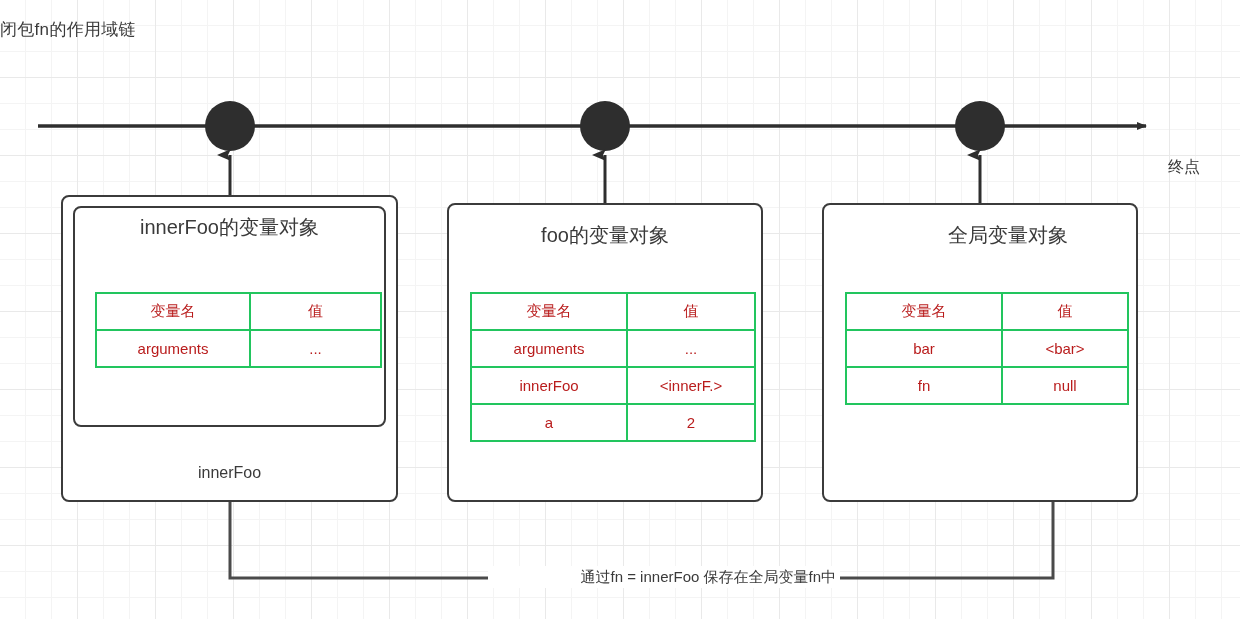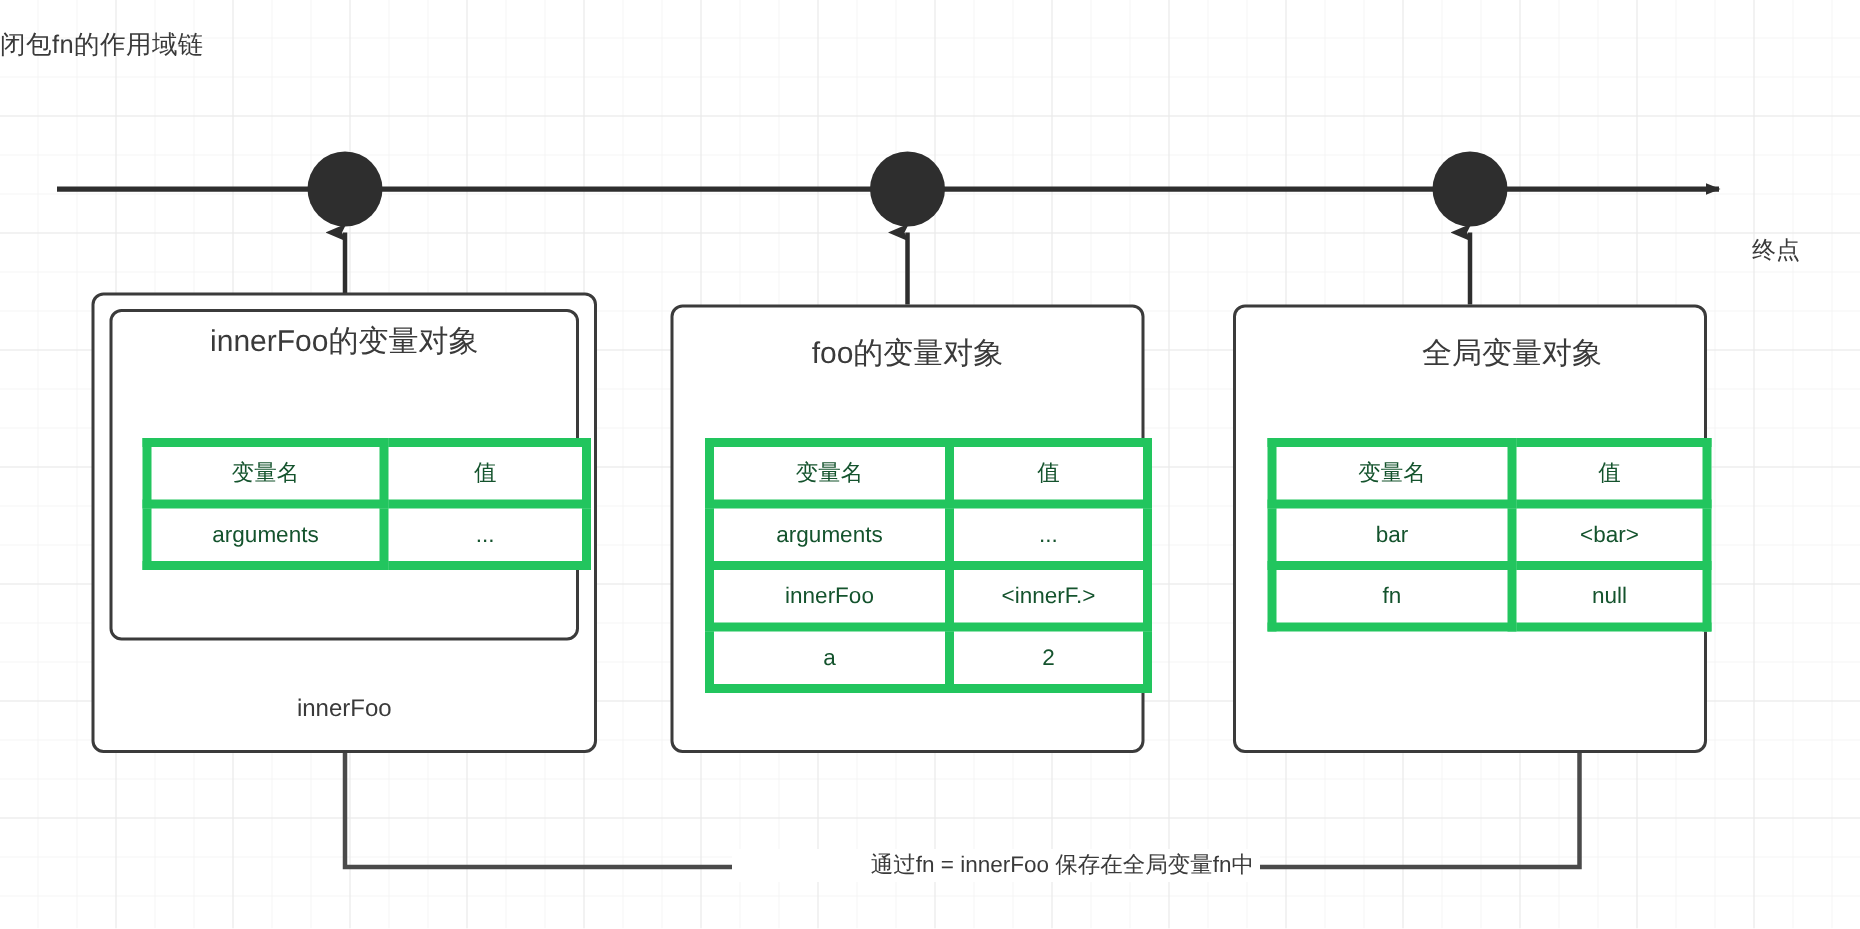--- a/index.html
+++ b/index.html
@@ -84,24 +84,24 @@
     color: #3a3a3a;
   }
 
   table.vo-table {
     position: absolute;
     border-collapse: collapse;
     background: #ffffff;
     table-layout: fixed;
   }
   table.vo-table td {
-    border: 6px solid #22c55e;
+    border: 2px solid #22c55e;
     text-align: center;
     font-size: 15px;
-    color: #14532d;
+    color: #b91c1c;
     height: 35px;
     padding: 0 2px;
     overflow: hidden;
     white-space: nowrap;
   }
 
   .bottom-caption {
     position: absolute;
     top: 566px;
     left: 488px;

